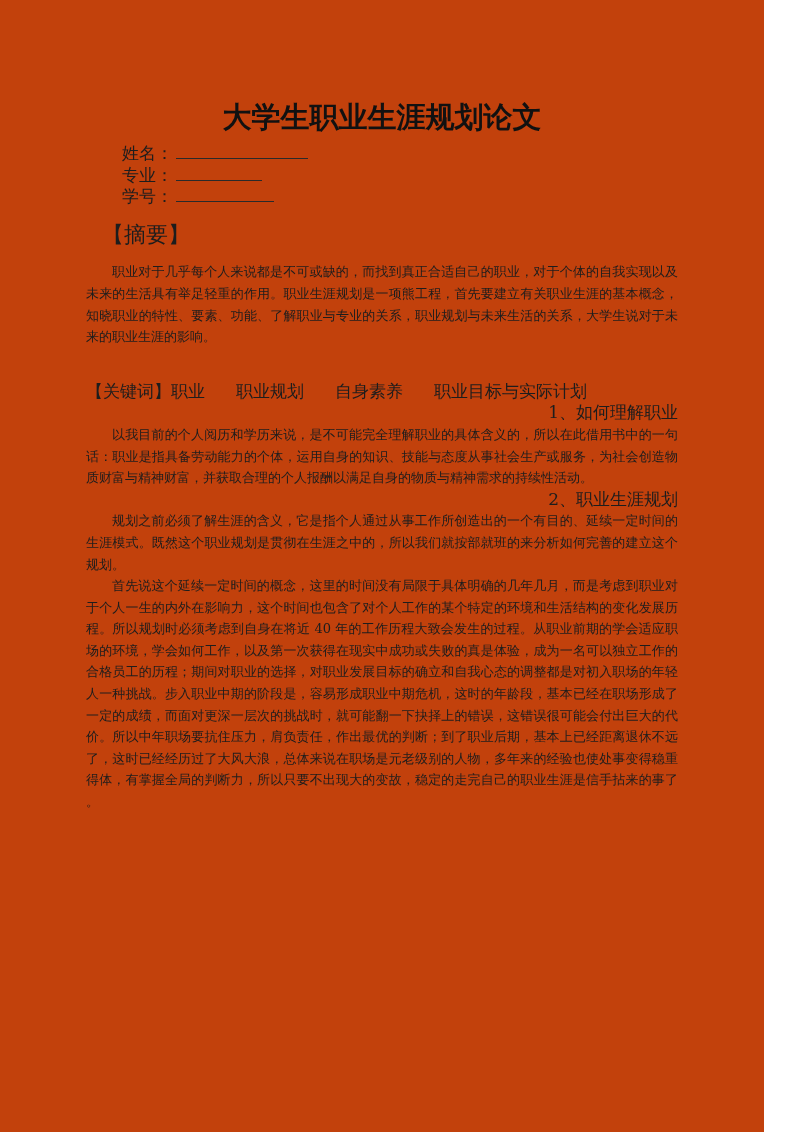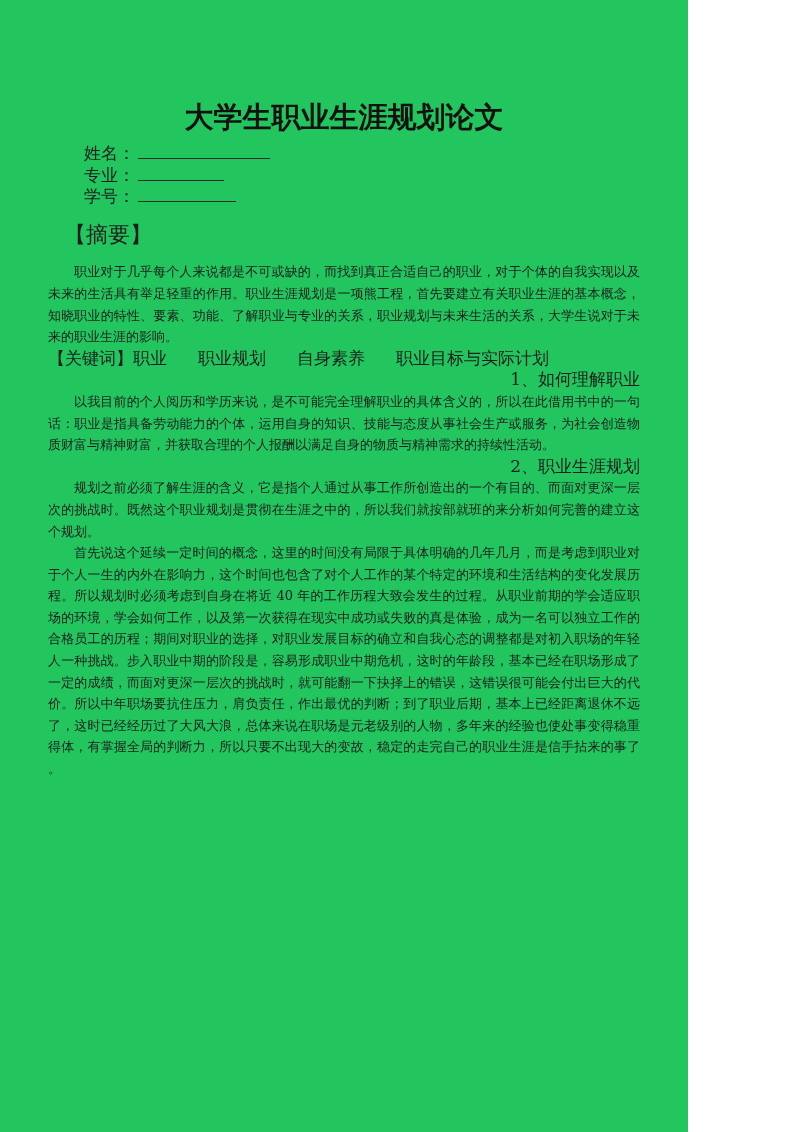--- a/index.html
+++ b/index.html
@@ -8,23 +8,23 @@
     background: #ffffff;
   }
   body {
     width: 800px;
     height: 1132px;
     font-family: "DejaVu Serif", "Liberation Serif", serif;
     color: #1d1d1d;
     overflow: hidden;
   }
   .sheet {
-    width: 688px;
+    width: 764px;
     height: 1132px;
-    background: #22c55e;
+    background: #c2410c;
     box-sizing: border-box;
   }
   .content {
     width: 592px;
     margin: 0 auto;
     padding-top: 98px;
   }
   .doc-title {
     font-size: 29px;
     font-weight: bold;
@@ -76,20 +76,21 @@
     text-indent: 2em;
     font-weight: normal;
     text-align: right;
   }
   .keywords-line {
     display: flex;
     align-items: center;
     font-size: 17px;
     line-height: 21.6px;
     white-space: nowrap;
+    margin-top: 33px;
   }
   .kw {
     margin-left: 31px;
   }
   .kw-first {
     margin-left: 0;
   }
 </style>
 </head>
 <body>
@@ -123,18 +124,18 @@
       <span class="kw">职业目标与实际计划</span>
     </div>
 
     <div class="section-heading">1、如何理解职业</div>
 
     <p class="para">以我目前的个人阅历和学历来说，是不可能完全理解职业的具体含义的，所以在此借用书中的一句话：职业是指具备劳动能力的个体，运用自身的知识、技能与态度从事社会生产或服务，为社会创造物质财富与精神财富，并获取合理的个人报酬以满足自身的物质与精神需求的持续性活动。</p>
 
 
     <div class="section-heading">2、职业生涯规划</div>
 
-    <p class="para">规划之前必须了解生涯的含义，它是指个人通过从事工作所创造出的一个有目的、而面对更深一层次的挑战时。既然这个职业规划是贯彻在生涯之中的，所以我们就按部就班的来分析如何完善的建立这个规划。</p>
+    <p class="para">规划之前必须了解生涯的含义，它是指个人通过从事工作所创造出的一个有目的、延续一定时间的生涯模式。既然这个职业规划是贯彻在生涯之中的，所以我们就按部就班的来分析如何完善的建立这个规划。</p>
 
     <p class="para">首先说这个延续一定时间的概念，这里的时间没有局限于具体明确的几年几月，而是考虑到职业对于个人一生的内外在影响力，这个时间也包含了对个人工作的某个特定的环境和生活结构的变化发展历程。所以规划时必须考虑到自身在将近 40 年的工作历程大致会发生的过程。从职业前期的学会适应职场的环境，学会如何工作，以及第一次获得在现实中成功或失败的真是体验，成为一名可以独立工作的合格员工的历程；期间对职业的选择，对职业发展目标的确立和自我心态的调整都是对初入职场的年轻人一种挑战。步入职业中期的阶段是，容易形成职业中期危机，这时的年龄段，基本已经在职场形成了一定的成绩，而面对更深一层次的挑战时，就可能翻一下抉择上的错误，这错误很可能会付出巨大的代价。所以中年职场要抗住压力，肩负责任，作出最优的判断；到了职业后期，基本上已经距离退休不远了，这时已经经历过了大风大浪，总体来说在职场是元老级别的人物，多年来的经验也使处事变得稳重得体，有掌握全局的判断力，所以只要不出现大的变故，稳定的走完自己的职业生涯是信手拈来的事了 。</p>
 
   </div>
 </div>
 
 </body></html>

